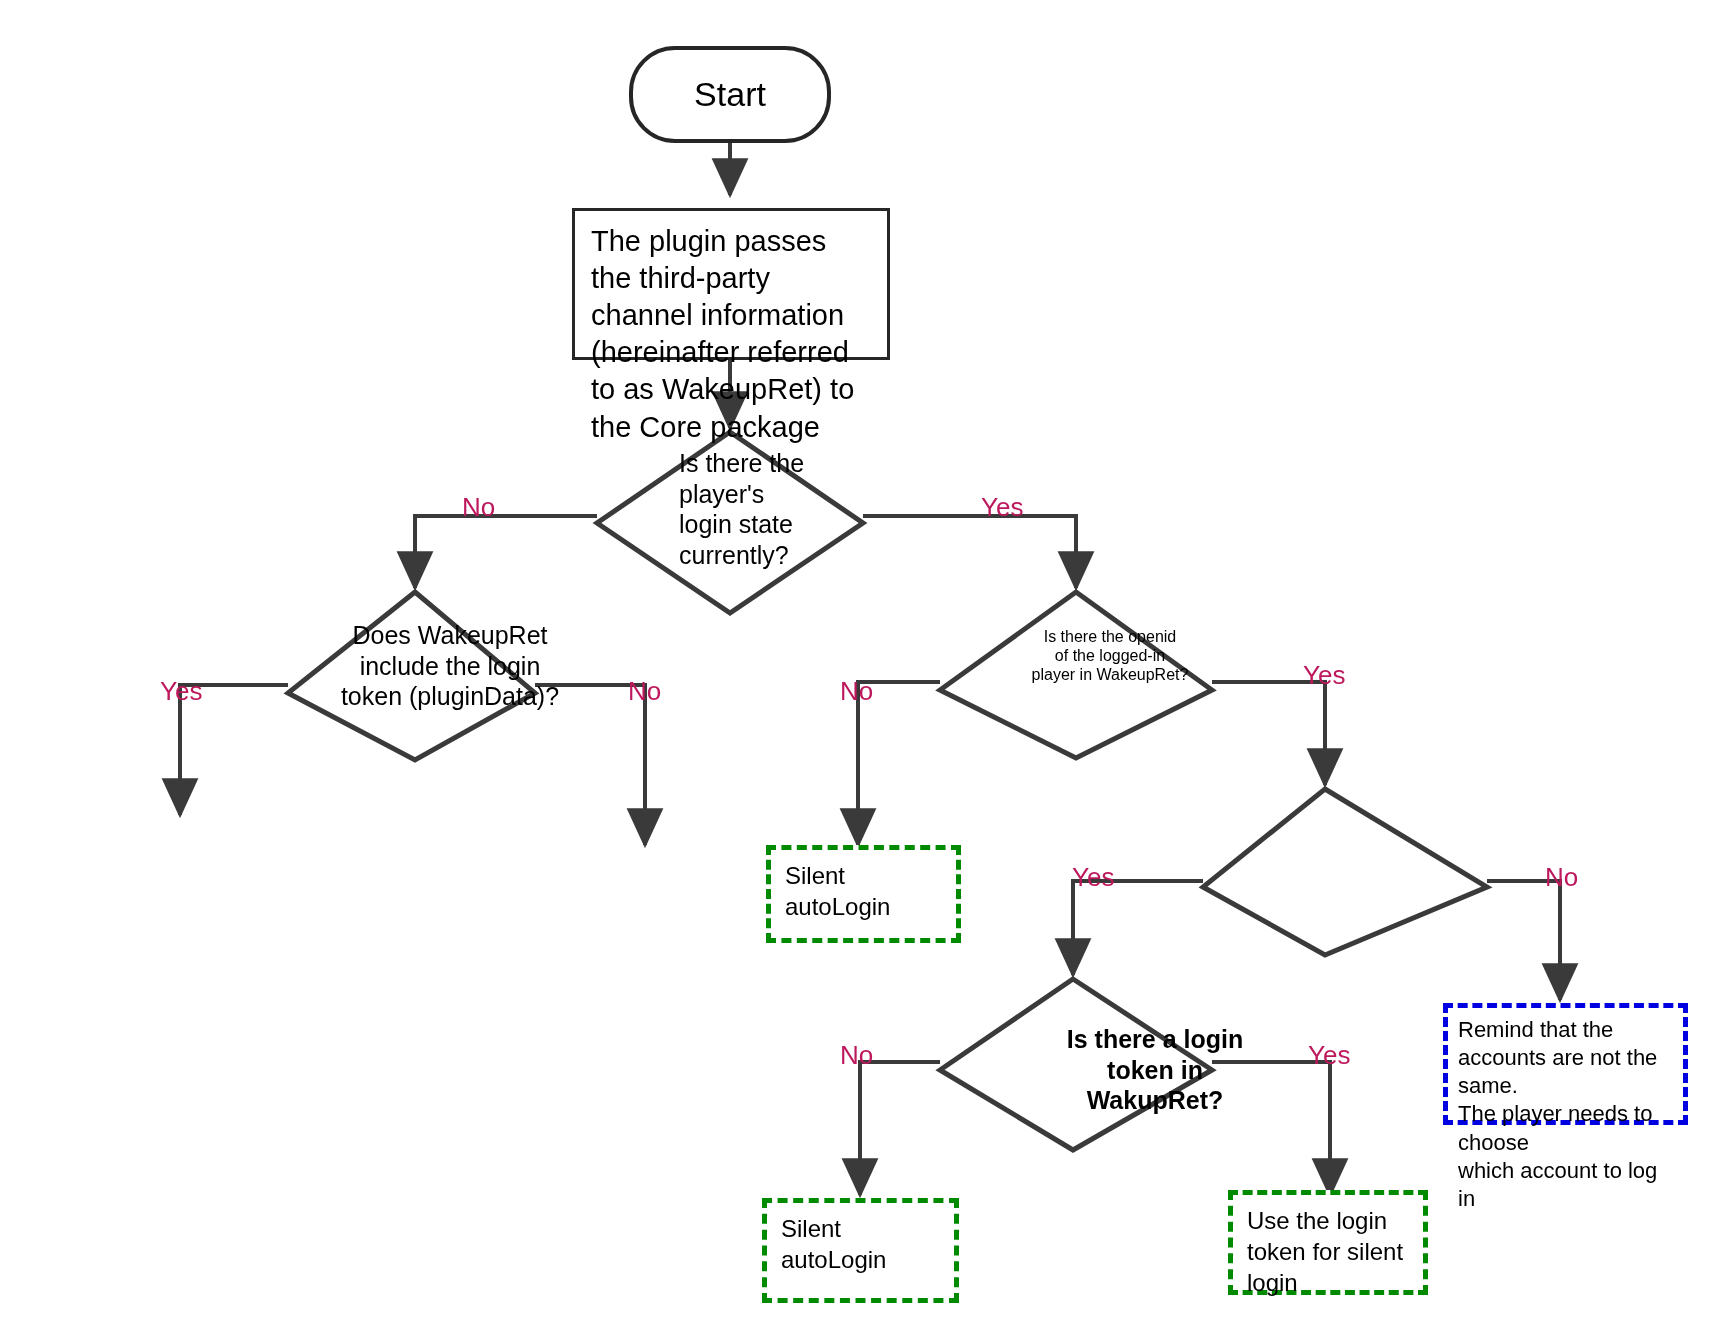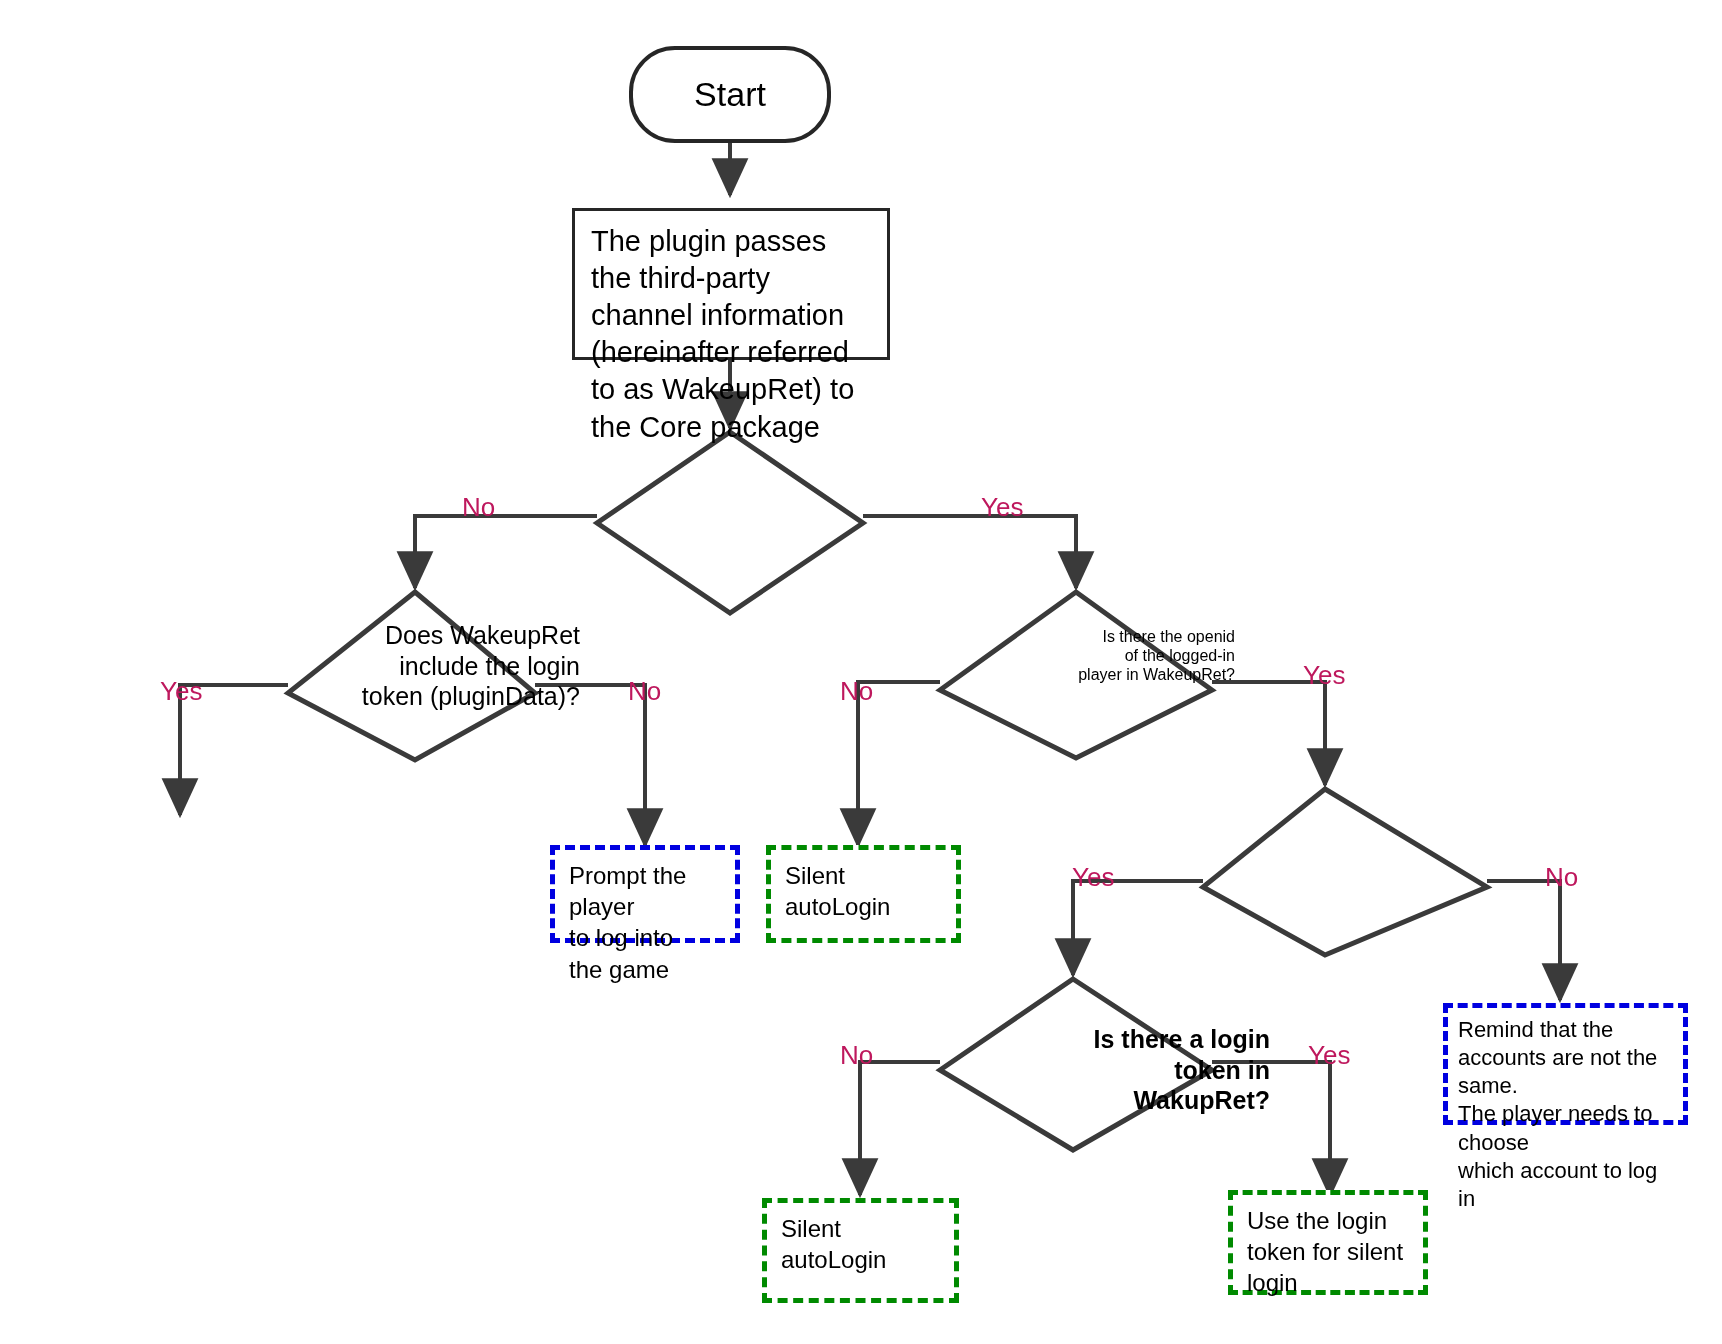--- a/index.html
+++ b/index.html
@@ -50,21 +50,21 @@
     white-space: pre-line;
     overflow: visible;
   }
   
   .diamond-label {
     position: absolute;
     font-size: 23px;
     line-height: 1.22;
     color: #000;
     white-space: pre-line;
-    text-align: right;
+    text-align: center;
     pointer-events: none;
   }
   .diamond-label.big {
     font-size: 25px;
     line-height: 1.22;
   }
   .diamond-label.small {
     font-size: 16px;
     line-height: 1.2;
   }
@@ -139,37 +139,38 @@
     <path d="M1212,1062 L1330,1062 L1330,1195" stroke="#3a3a3a" stroke-width="4" fill="none" marker-end="url(#arrow)"></path>
   </svg>
 
   <div class="node terminator" style="left:629px; top:46px; width:202px; height:97px;">Start</div>
 
   <div class="node process" style="left:572px; top:208px; width:318px; height:152px;">The plugin passes the third-party
 channel information (hereinafter referred
 to as WakeupRet) to
 the Core package</div>
 
+  <div class="diamond-label big" style="left:679px; top:448px; width:190px; text-align:left;">Is there the
+player's
+login state
+currently?</div>
 
   <div class="diamond-label big" style="left:320px; top:620px; width:260px;">Does WakeupRet
 include the login
 token (pluginData)?</div>
 
   <div class="diamond-label small" style="left:985px; top:627px; width:250px;">Is there the openid
 of the logged-in
 player in WakeupRet?</div>
 
 
   <div class="diamond-label big" style="left:1040px; top:1024px; width:230px;font-weight:bold;">Is there a login
 token in WakupRet?</div>
 
 
-  <div class="node dashed-box blue" style="left:550px; top:845px; width:190px; height:98px;">Prompt the player
-to log into
-the game</div>
 
   <div class="node dashed-box green" style="left:766px; top:845px; width:195px; height:98px;" style2="">Silent autoLogin</div>
 
   <div class="node dashed-box blue small" style="left:1443px; top:1003px; width:245px; height:122px;">Remind that the
 accounts are not the same.
 The player needs to choose
 which account to log in</div>
 
   <div class="node dashed-box green" style="left:762px; top:1198px; width:197px; height:105px;">Silent autoLogin</div>
 

